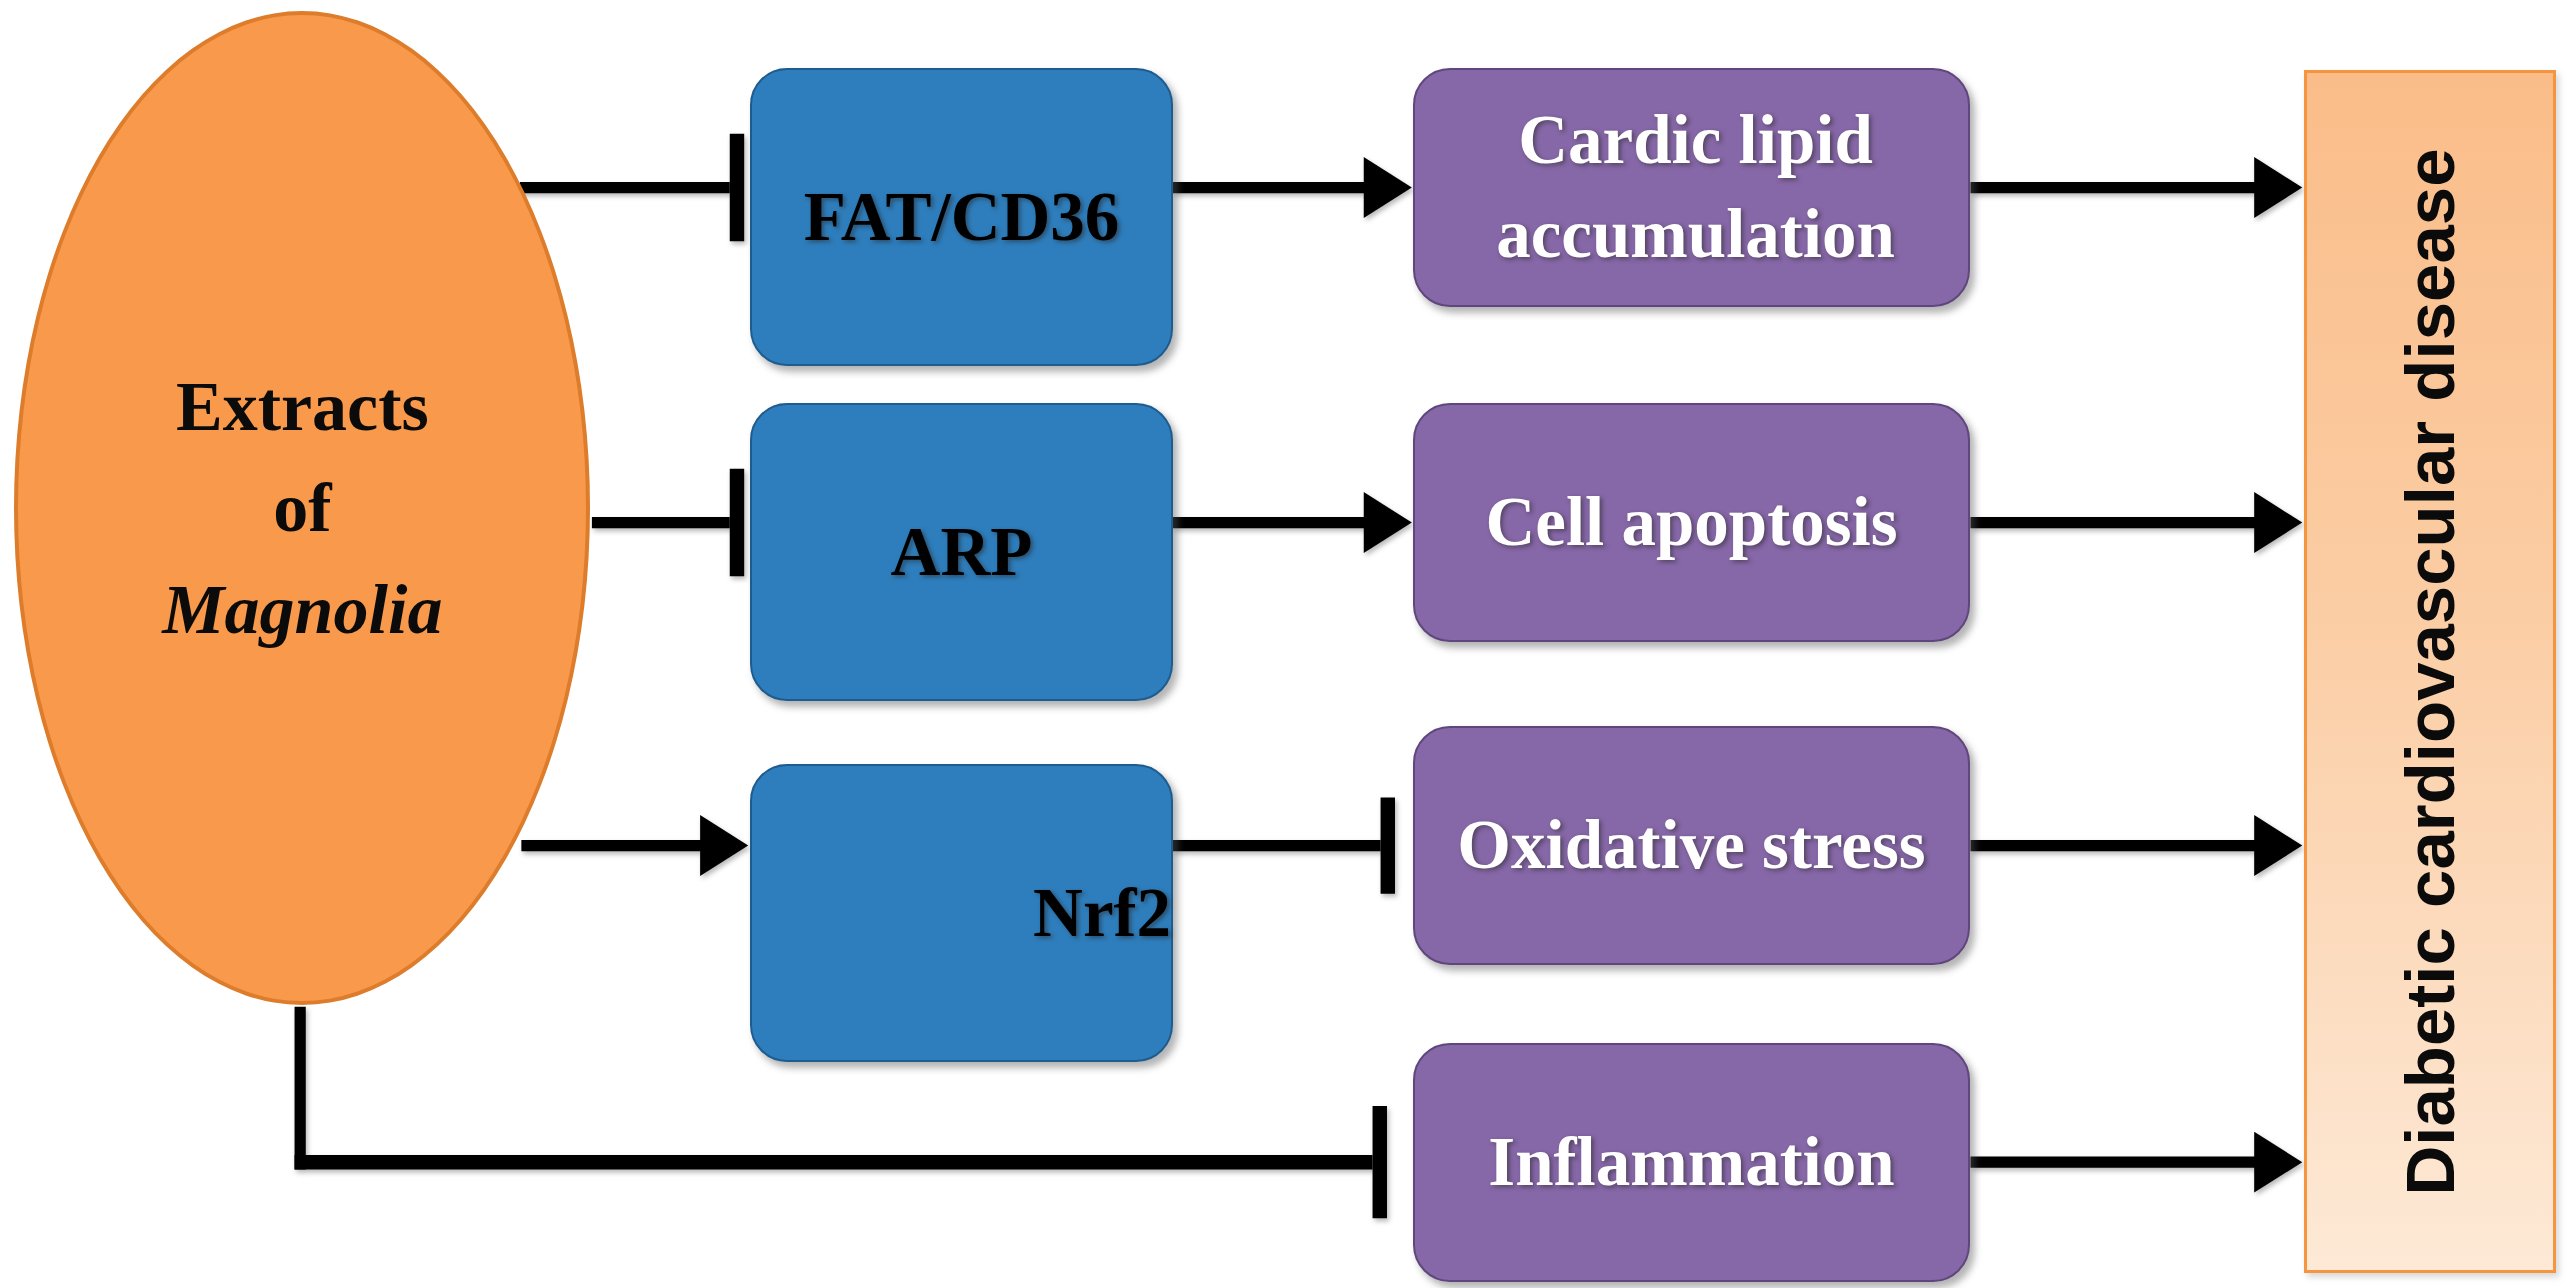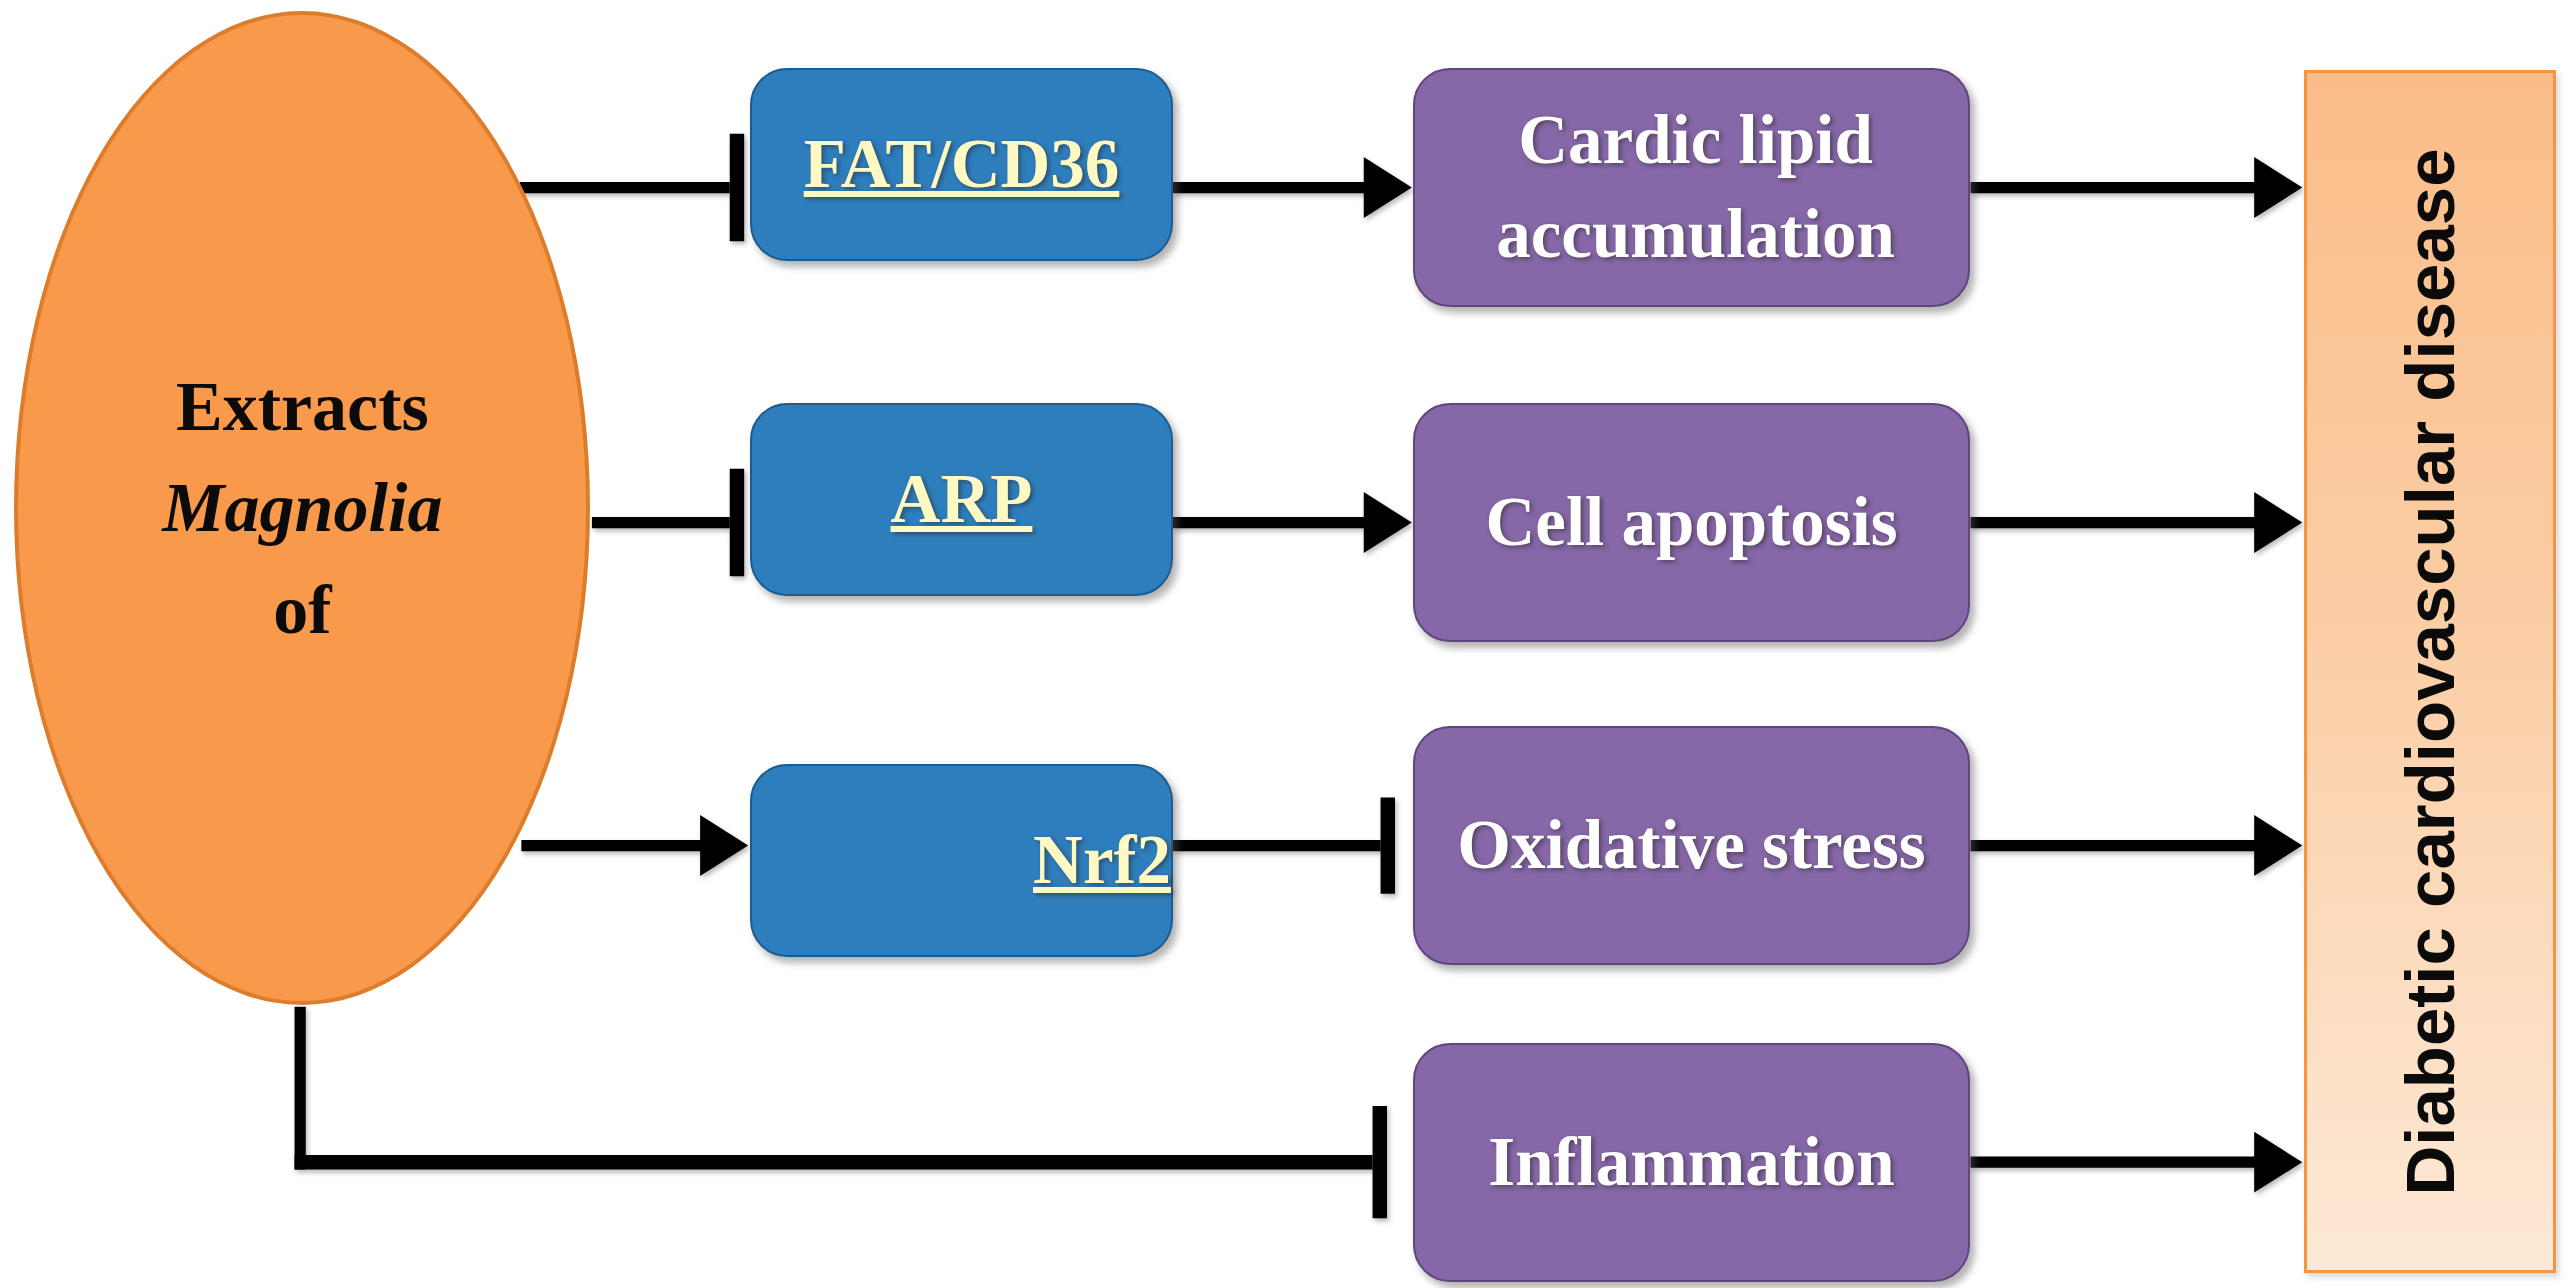--- a/index.html
+++ b/index.html
@@ -23,28 +23,27 @@
     left:14.4px;top:11.2px;width:576px;height:994px;
     background:#F8994B;
     border:4px solid #DD7C2B;
     border-radius:50%;
     color:#0b0b0b;
     font-size:70px;font-weight:bold;line-height:1.45;
   }
   .source-ellipse .line{display:block;}
   .source-ellipse .italic{font-style:italic;}
   .mediator{
-    left:750px;width:423px;height:193px;
+    left:750px;width:423px;height:298px;
     background:#2E7EBD;
     border:2.4px solid #1E5C8F;
     border-radius:37px;
-    color:#fef9c3;font-size:69px;font-weight:bold;
+    color:#000000;font-size:69px;font-weight:bold;
     text-shadow:2.4px 2.4px 4px rgba(40,40,40,0.55);
     box-shadow:4.8px 5.6px 7.2px rgba(90,90,90,0.45);
-    text-decoration:underline;
   }
   .outcome{
     left:1413px;width:557px;height:239px;
     background:#8667A7;
     border:2.4px solid #5F477D;
     border-radius:37px;
     color:#ffffff;font-size:69px;font-weight:bold;line-height:1.35;
     text-shadow:2.4px 2.4px 4px rgba(40,40,40,0.55);
     box-shadow:4.8px 5.6px 7.2px rgba(90,90,90,0.45);
     padding:0 16px;
@@ -129,22 +128,22 @@
 
     <g>
       <line class="edge-line" x1="2458" y1="1450" x2="2818" y2="1450"></line>
       <polygon class="arrowhead" points="2872,1450 2812,1412 2812,1488"></polygon>
     </g>
   </svg>
 
   <div class="node source-ellipse">
     <div>
       <span class="line">Extracts</span>
+      <span class="line">of</span>
       <span class="line italic">Magnolia</span>
-      <span class="line">of</span>
     </div>
   </div>
 
   <div class="node mediator mediator-1">
     <span>FAT/CD36</span>
   </div>
   <div class="node mediator mediator-2">
     <span>ARP</span>
   </div>
   <div class="node mediator mediator-3">

